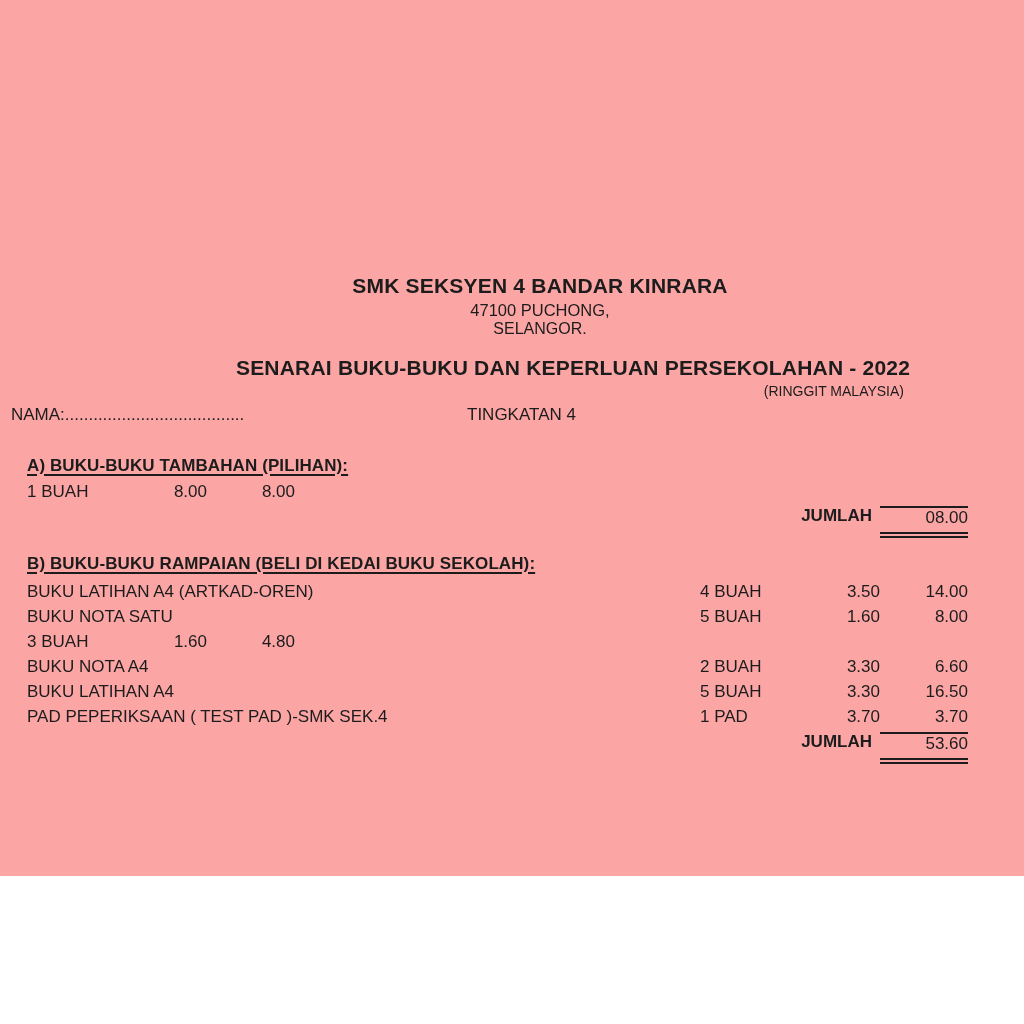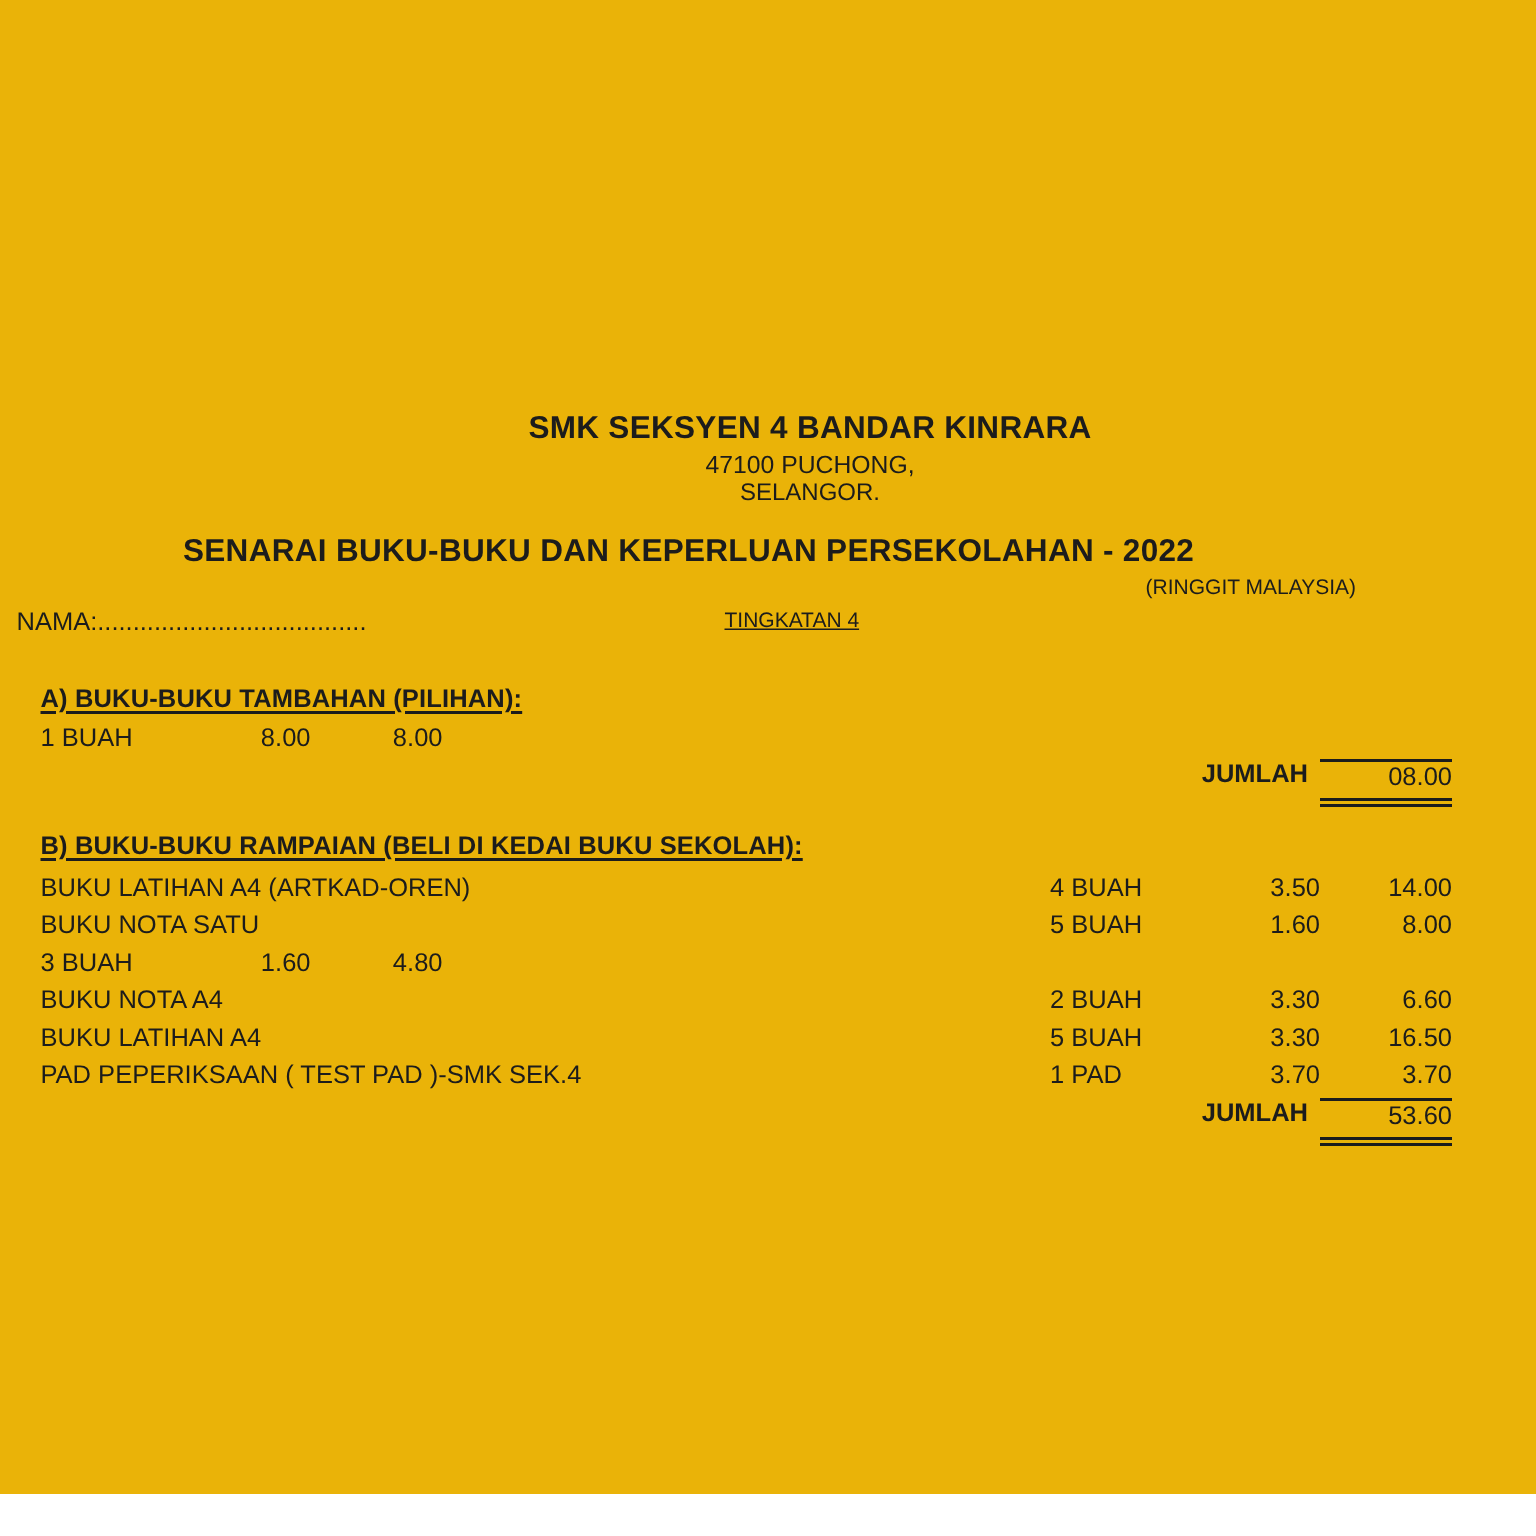--- a/index.html
+++ b/index.html
@@ -5,46 +5,46 @@
   * { margin: 0; padding: 0; box-sizing: border-box; }
   html, body { width: 1024px; height: 1024px; background: #ffffff; }
   body {
     font-family: "Liberation Sans", "DejaVu Sans", sans-serif;
     color: #1c1c1c;
     overflow: hidden;
   }
   .page {
     position: relative;
     width: 1024px;
-    height: 996px;
-    background: #eab308;
+    height: 876px;
+    background: #fca5a5;
   }
   .line { position: absolute; white-space: nowrap; }
 
   
   .school-name {
     top: 274px; left: 56px; right: 0;
     text-align: center;
     font-size: 21px; font-weight: bold;
     letter-spacing: 0.2px;
   }
   .addr1 { top: 301px; left: 56px; right: 0; text-align: center; font-size: 16.5px; }
   .addr2 { top: 320px; left: 56px; right: 0; text-align: center; font-size: 16px; }
 
   
   .doc-title {
     top: 356px; left: 122px; right: 0;
-    text-align: left;
+    text-align: center;
     font-size: 21px; font-weight: bold;
     letter-spacing: 0.2px;
   }
   .currency-note { top: 383px; right: 120px; text-align: right; font-size: 14px; }
 
   .nama { top: 405px; left: 11px; font-size: 17px; }
-  .tingkatan { top: 405px; left: 483px; font-size: 14px; text-decoration: underline; }
+  .tingkatan { top: 405px; left: 467px; font-size: 17px; }
 
   .sec-heading {
     left: 27px;
     font-size: 17px; font-weight: bold;
     text-decoration: underline;
     text-decoration-thickness: 2px;
     text-underline-offset: 3px;
     letter-spacing: 0.1px;
   }
   .sec-a-heading { top: 456px; }

